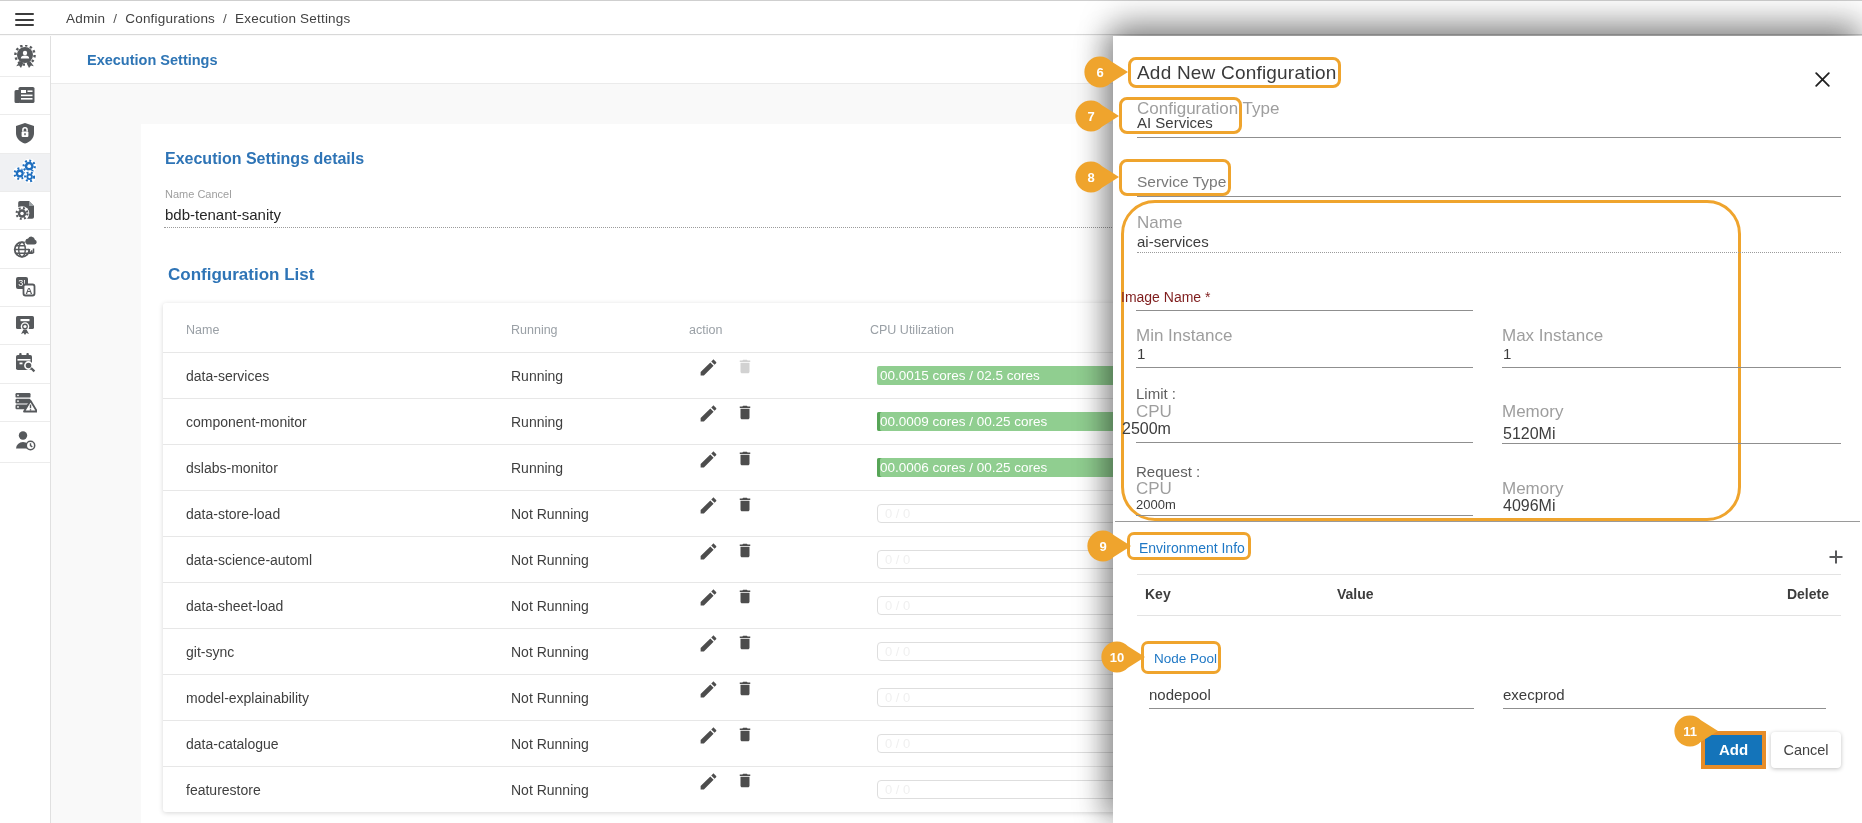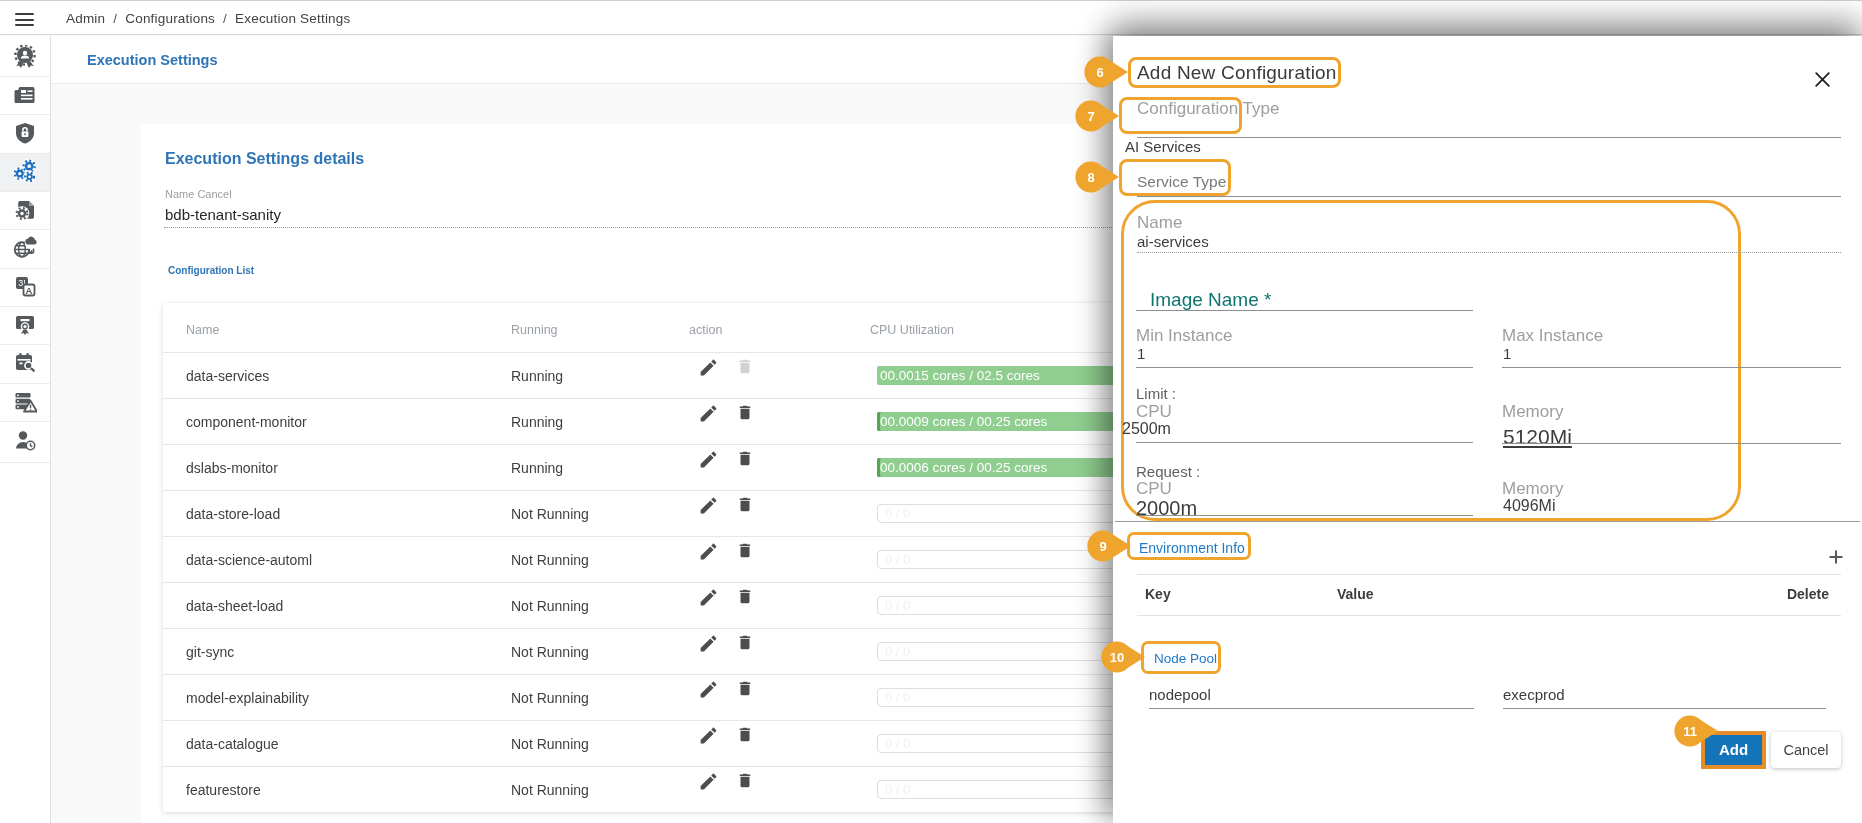--- a/index.html
+++ b/index.html
@@ -183,21 +183,21 @@
 
 <div id="strip">
     <h1>Execution Settings</h1>
   </div>
 
 <div id="card">
   <h2 class="sect" style="position:absolute;left:24px;top:26px;">Execution Settings details</h2>
   <div class="lbl" style="position:absolute;left:24px;top:64px;">Name Cancel</div>
   <div style="position:absolute;left:24px;top:82px;font-size:15px;color:#262626;">bdb-tenant-sanity</div>
   <div style="position:absolute;left:23px;top:103px;width:1680px;border-bottom:1.5px dotted #9b9b9b;"></div>
-  <h2 class="sect" style="position:absolute;left:27px;top:141px;font-size:10px;">Configuration List</h2>
+  <h2 class="sect" style="position:absolute;left:27px;top:141px;font-size:17px;">Configuration List</h2>
   <div id="tbl">
     <div class="hd">
       <span style="left:23px">Name</span>
         <span style="left:348px">Running</span>
       <span style="left:526px">action</span>
         <span style="left:707px">CPU Utilization</span>
     </div>
     <div id="rows">
         <div class="row">
           <span class="nm">data-services</span>
@@ -315,54 +315,54 @@
 
 <div id="drawer">
   <h1 class="dt">Add New Configuration</h1>
   <div class="obox" style="left:15px;top:21px;width:213px;height:31px;"></div>
   <svg class="abs" style="left:702px;top:36px" width="15" height="15" viewBox="0 0 15 15">
     <path d="M1.2 1.2 L13.8 13.8 M13.8 1.2 L1.2 13.8" stroke="#212121" stroke-width="1.8" stroke-linecap="round"></path>
   </svg>
 
   <div class="g" style="left:24px;top:63px;">Configuration Type</div>
   <div class="obox" style="left:6px;top:61px;width:123px;height:37px;"></div>
-  <div class="t" style="left:12px;top:78px;margin-top:24px;">AI Services</div>
+  <div class="t" style="left:24px;top:78px;">AI Services</div>
   <div class="ln" style="left:24px;top:101px;width:704px;"></div>
 
   <div class="t" style="left:24px;top:137px;font-size:15.5px;color:#7a7a7a;">Service Type</div>
   <div class="obox" style="left:6px;top:123px;width:112px;height:37px;"></div>
   <div class="ln" style="left:24px;top:160px;width:704px;"></div>
 
   <div class="obox" style="left:8px;top:164px;width:620px;height:321px;border-radius:34px;"></div>
 
   <div class="g" style="left:24px;top:177px;">Name</div>
   <div class="t" style="left:24px;top:197px;">ai-services</div>
   <div style="position:absolute;left:24px;top:216px;width:704px;border-bottom:1.5px dotted #9b9b9b;"></div>
 
-  <div class="t" style="left:37px;top:253px;font-size:19px;color:#0f766e;">Image Name *</div>
+  <div class="t" style="left:8px;top:253px;font-size:14px;color:#7f1d1d;">Image Name *</div>
   <div class="ln" style="left:23px;top:274px;width:337px;"></div>
 
   <div class="g" style="left:23px;top:290px;text-align:right;">Min Instance</div>
   <div class="t" style="left:24px;top:309px;">1</div>
   <div class="ln" style="left:23px;top:331px;width:337px;"></div>
   <div class="g" style="left:389px;top:290px;">Max Instance</div>
   <div class="t" style="left:390px;top:309px;">1</div>
   <div class="ln" style="left:389px;top:331px;width:339px;"></div>
 
   <div class="t" style="left:23px;top:349px;color:#5f5f5f;">Limit :</div>
   <div class="g" style="left:23px;top:366px;">CPU</div>
   <div class="t" style="left:9px;top:384px;font-size:16px;">2500m</div>
   <div class="ln" style="left:23px;top:406px;width:337px;"></div>
   <div class="g" style="left:389px;top:366px;">Memory</div>
-  <div class="t" style="left:390px;top:389px;font-size:21px;text-decoration:underline;">5120Mi</div>
+  <div class="t" style="left:390px;top:389px;font-size:16px;">5120Mi</div>
   <div class="ln" style="left:389px;top:407px;width:339px;"></div>
 
   <div class="t" style="left:23px;top:427px;color:#5f5f5f;">Request :</div>
   <div class="g" style="left:23px;top:443px;">CPU</div>
-  <div class="t" style="left:23px;top:461px;font-size:20px;text-align:center;">2000m</div>
+  <div class="t" style="left:23px;top:461px;font-size:13px;text-align:center;">2000m</div>
   <div class="ln" style="left:23px;top:479px;width:337px;"></div>
   <div class="g" style="left:389px;top:443px;">Memory</div>
   <div class="t" style="left:390px;top:461px;font-size:16px;">4096Mi</div>
   <div class="ln" style="left:2px;top:485px;width:745px;background:#9a9a9a;"></div>
 
   <div class="t blue" style="left:26px;top:504px;font-size:14px;">Environment Info</div>
   <div class="obox" style="left:14px;top:496px;width:124px;height:28px;border-radius:7px;"></div>
   <svg class="abs" style="left:716px;top:514px" width="14" height="14" viewBox="0 0 14 14">
     <path d="M7 0.5 V13.5 M0.5 7 H13.5" stroke="#58595b" stroke-width="2"></path>
   </svg>

